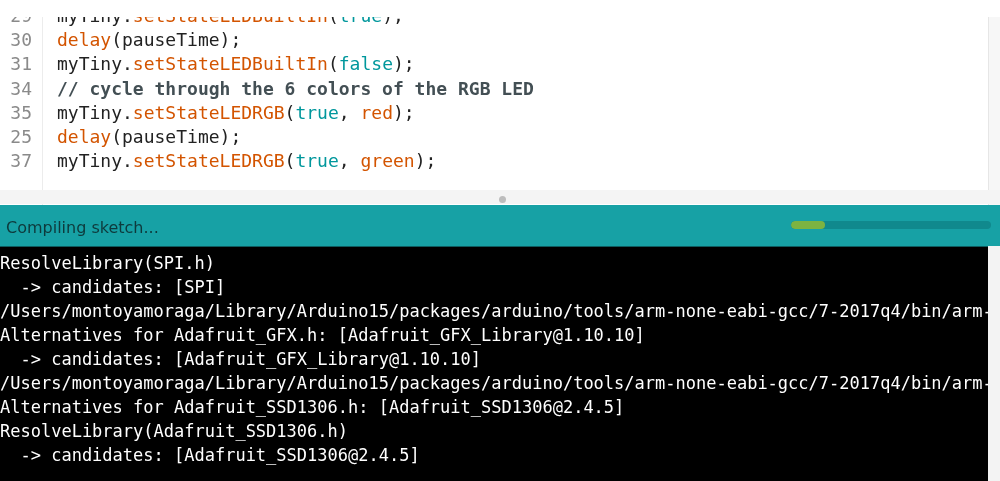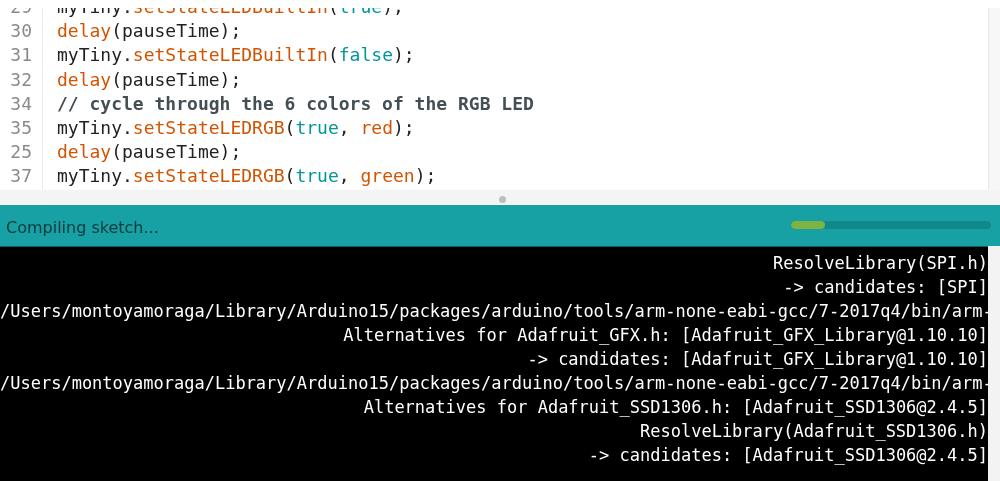--- a/index.html
+++ b/index.html
@@ -2,21 +2,21 @@
 <html><head>
 <meta charset="utf-8">
 <style>
   html, body { margin: 0; padding: 0; }
   body {
     width: 1000px; height: 481px; overflow: hidden; position: relative;
     background: #ffffff;
     font-family: "DejaVu Sans Mono", monospace;
   }
   .editor {
-    position: absolute; left: 0; top: 8px; width: 1000px; height: 200px;
+    position: absolute; left: 0; top: 17px; width: 1000px; height: 200px;
     background: #ffffff; overflow: hidden;
   }
   .gutter {
     position: absolute; left: 0; top: 0; width: 42px; height: 200px;
     background: #ffffff; border-right: 1px solid #ececec;
   }
   .code-lines { position: absolute; left: 0; top: -13px; }
   .line {
     height: 24.2px; line-height: 24.2px; font-size: 18px; white-space: pre;
     position: relative;
@@ -56,37 +56,36 @@
   .progress-fill {
     height: 100%; background: #7cb342; border-radius: 4px;
   }
   .console {
     position: absolute; left: 0; top: 246px; width: 988px; height: 235px;
     background: #000000; border-top: 1px solid #0d5c5f; overflow: hidden;
   }
   .console-lines { position: absolute; left: 0; top: 4px; }
   .cline {
     height: 24px; line-height: 24px; font-size: 17px; color: #ffffff;
-    white-space: pre; overflow: hidden; width: 988px; text-align: right;
+    white-space: pre; overflow: hidden; width: 988px;
   }
   .console-scroll {
     position: absolute; left: 988px; top: 246px; width: 12px; height: 235px;
     background: #f3f3f3;
   }
 </style>
 </head>
 <body>
 
 <div class="editor">
   <div class="gutter"></div>
   <div class="code-lines" id="code-lines">
       <div class="line"><span class="ln">29</span><span class="tk-plain">myTiny.</span><span class="tk-func">setStateLEDBuiltIn</span><span class="tk-plain">(</span><span class="tk-const">true</span><span class="tk-plain">);</span></div>
       <div class="line"><span class="ln">30</span><span class="tk-func">delay</span><span class="tk-plain">(pauseTime);</span></div>
       <div class="line"><span class="ln">31</span><span class="tk-plain">myTiny.</span><span class="tk-func">setStateLEDBuiltIn</span><span class="tk-plain">(</span><span class="tk-const">false</span><span class="tk-plain">);</span></div>
-      <div class="line"><span class="ln">32</span><span class="tk-func">delay</span><span class="tk-plain">(pauseTime);</span></div>
       <div class="line"><span class="ln">34</span><span class="tk-comment">// cycle through the 6 colors of the RGB LED</span></div>
       <div class="line"><span class="ln">35</span><span class="tk-plain">myTiny.</span><span class="tk-func">setStateLEDRGB</span><span class="tk-plain">(</span><span class="tk-const">true</span><span class="tk-plain">, </span><span class="tk-func">red</span><span class="tk-plain">);</span></div>
       <div class="line"><span class="ln">25</span><span class="tk-func">delay</span><span class="tk-plain">(pauseTime);</span></div>
       <div class="line"><span class="ln">37</span><span class="tk-plain">myTiny.</span><span class="tk-func">setStateLEDRGB</span><span class="tk-plain">(</span><span class="tk-const">true</span><span class="tk-plain">, </span><span class="tk-func">green</span><span class="tk-plain">);</span></div>
     </div>
   <div class="editor-vscroll"></div>
 </div>
 <div class="splitter-bar"></div>
 <div class="splitter-dot"></div>
 

